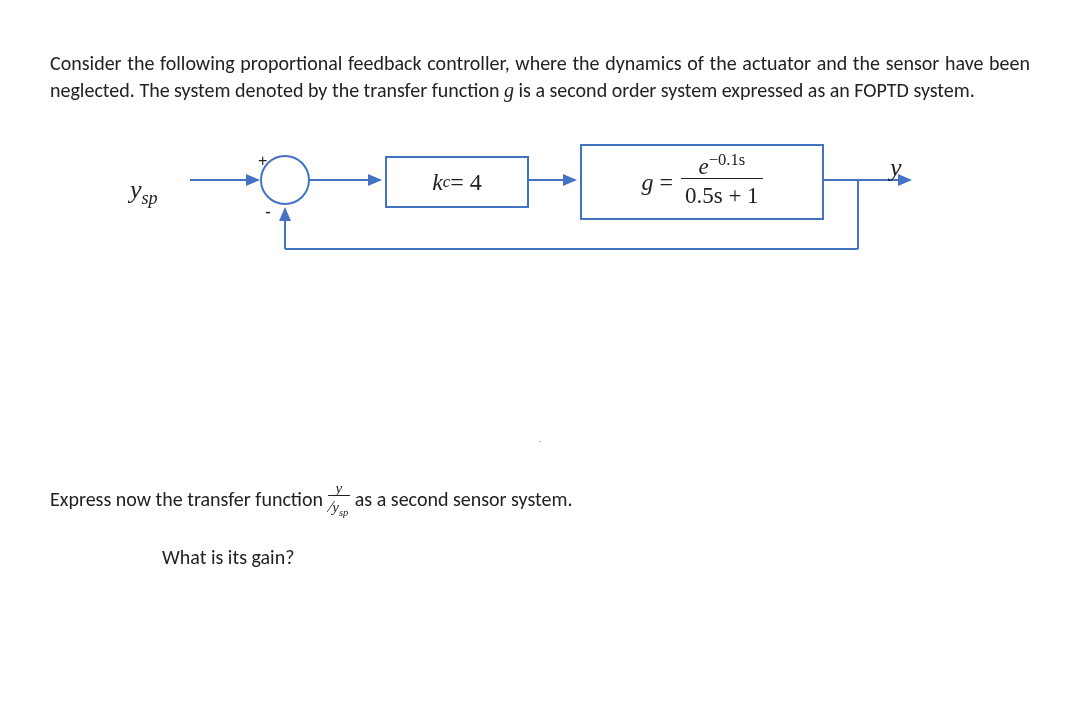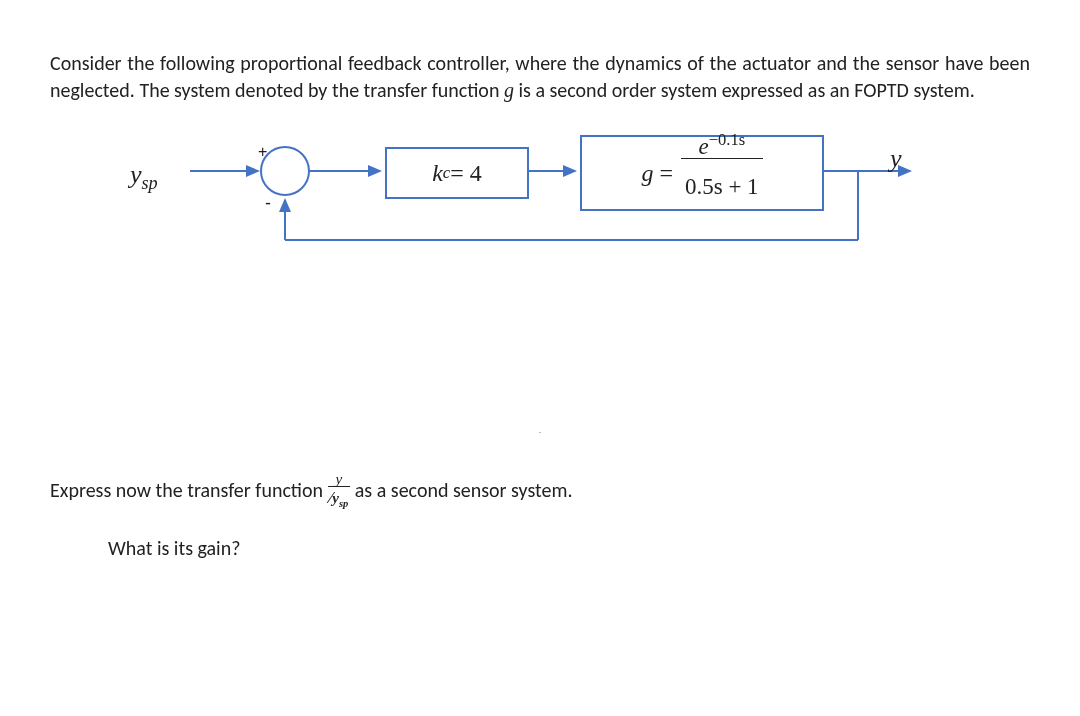--- a/index.html
+++ b/index.html
@@ -8,21 +8,21 @@
     font-family: Calibri, "Segoe UI", Arial, sans-serif;
     font-size: 20px;
     color: #222;
     width: 1080px;
     box-sizing: border-box;
     background: #fff;
     line-height: 1.35;
   }
   .problem-text {
     text-align: justify;
-    margin-bottom: 31px;
+    margin-bottom: 40px;
   }
   .ital { font-style: italic; font-family: "Cambria Math", "Times New Roman", serif; }
   .diagram-wrap {
     position: relative;
     height: 180px;
     margin: 10px 0 110px 30px;
   }
   svg { position: absolute; left: 0; top: 0; }
   .blk {
     position: absolute;
@@ -32,40 +32,40 @@
     align-items: center;
     justify-content: center;
     font-family: "Cambria Math", "Times New Roman", serif;
     font-size: 24px;
   }
   .kc-block { left: 305px; top: 12px; width: 140px; height: 48px; }
   .g-block  { left: 500px; top: 0;  width: 240px; height: 72px; }
   .g-inner { display: flex; align-items: center; gap: 8px; }
   .frac { display: inline-flex; flex-direction: column; align-items: center; font-size: 23px; line-height: 1.05; }
   .frac .num { padding: 0 4px; }
-  .frac .den { border-top: 1.5px solid #222; padding: 16px 4px; }
+  .frac .den { border-top: 1.5px solid #222; padding: 5px 4px; }
   .siglbl {
     position: absolute;
     font-family: "Cambria Math", "Times New Roman", serif;
     font-style: italic;
     font-size: 26px;
   }
-  .ysp { left: 50px; top: 22px; }
+  .ysp { left: 50px; top: 28px; }
   .yout { left: 810px; top: 6px; }
   .sumplus { position: absolute; left: 178px; top: 6px; font-size: 16px; font-family: Arial; }
   .summinus{ position: absolute; left: 185px; top: 56px; font-size: 18px; font-family: Arial; }
   .spacer-dot { text-align:center; font-size: 8px; color:#444; margin: 0 0 30px 0; letter-spacing: 0;}
   .q-line { margin-bottom: 22px; margin-top: 12px; }
-  .indent { margin-left: 58px; line-height: 1.5; }
+  .indent { margin-left: 112px; line-height: 1.5; }
   .tf-frac {
     display: inline-block; vertical-align: -6px;
     font-family: "Cambria Math", "Times New Roman", serif;
   }
   .tf-frac .n { display:block; font-style: italic; font-size: 15px; text-align:center; position: relative; top:3px; }
-  .tf-frac .d { display:block; font-style: italic; font-size: 15px; border-top: 1px solid #222; padding: 0 2px; text-align:right;font-weight:bold;}
+  .tf-frac .d { display:block; font-style: italic; font-size: 15px; border-top: 1px solid #222; padding: 0 2px; text-align:right;}
   sub { font-size: 0.7em; font-style: italic; }
   sup { font-size: 0.72em; }
 </style>
 </head>
 <body>
 
 <div class="problem-text">
   <span>Consider the following proportional feedback controller, where the dynamics of the actuator and the sensor have been neglected. The system denoted by the transfer function </span><span class="ital">g</span><span> is a second order system expressed as an FOPTD system.</span>
 </div>
 

